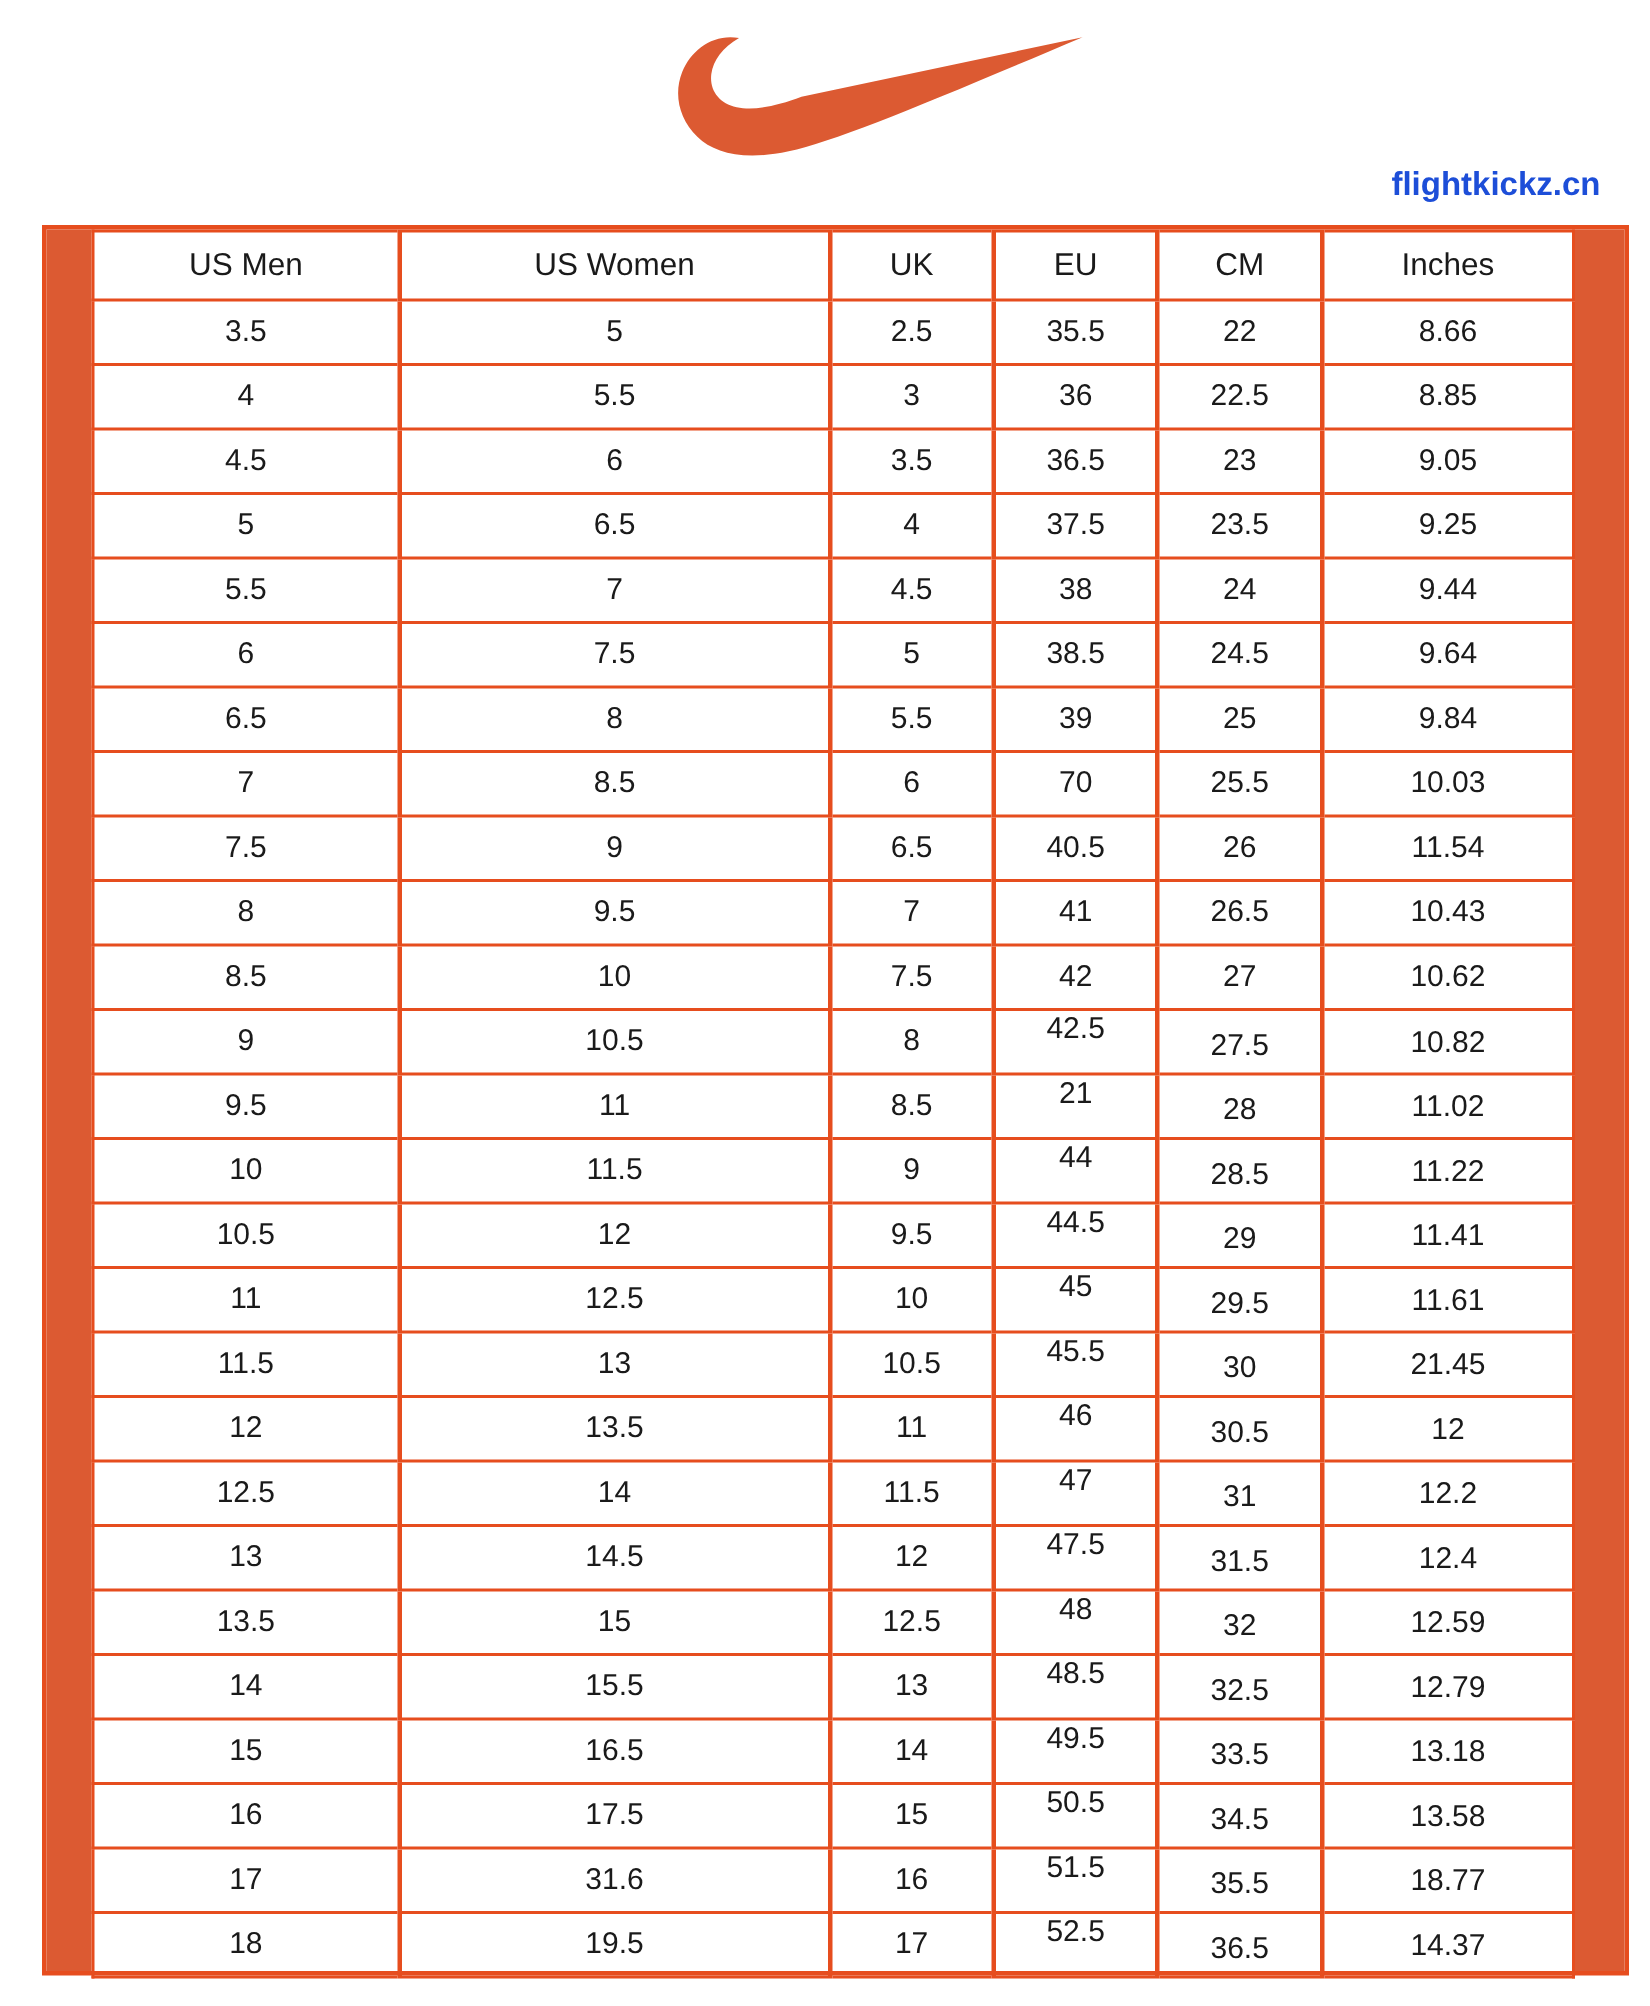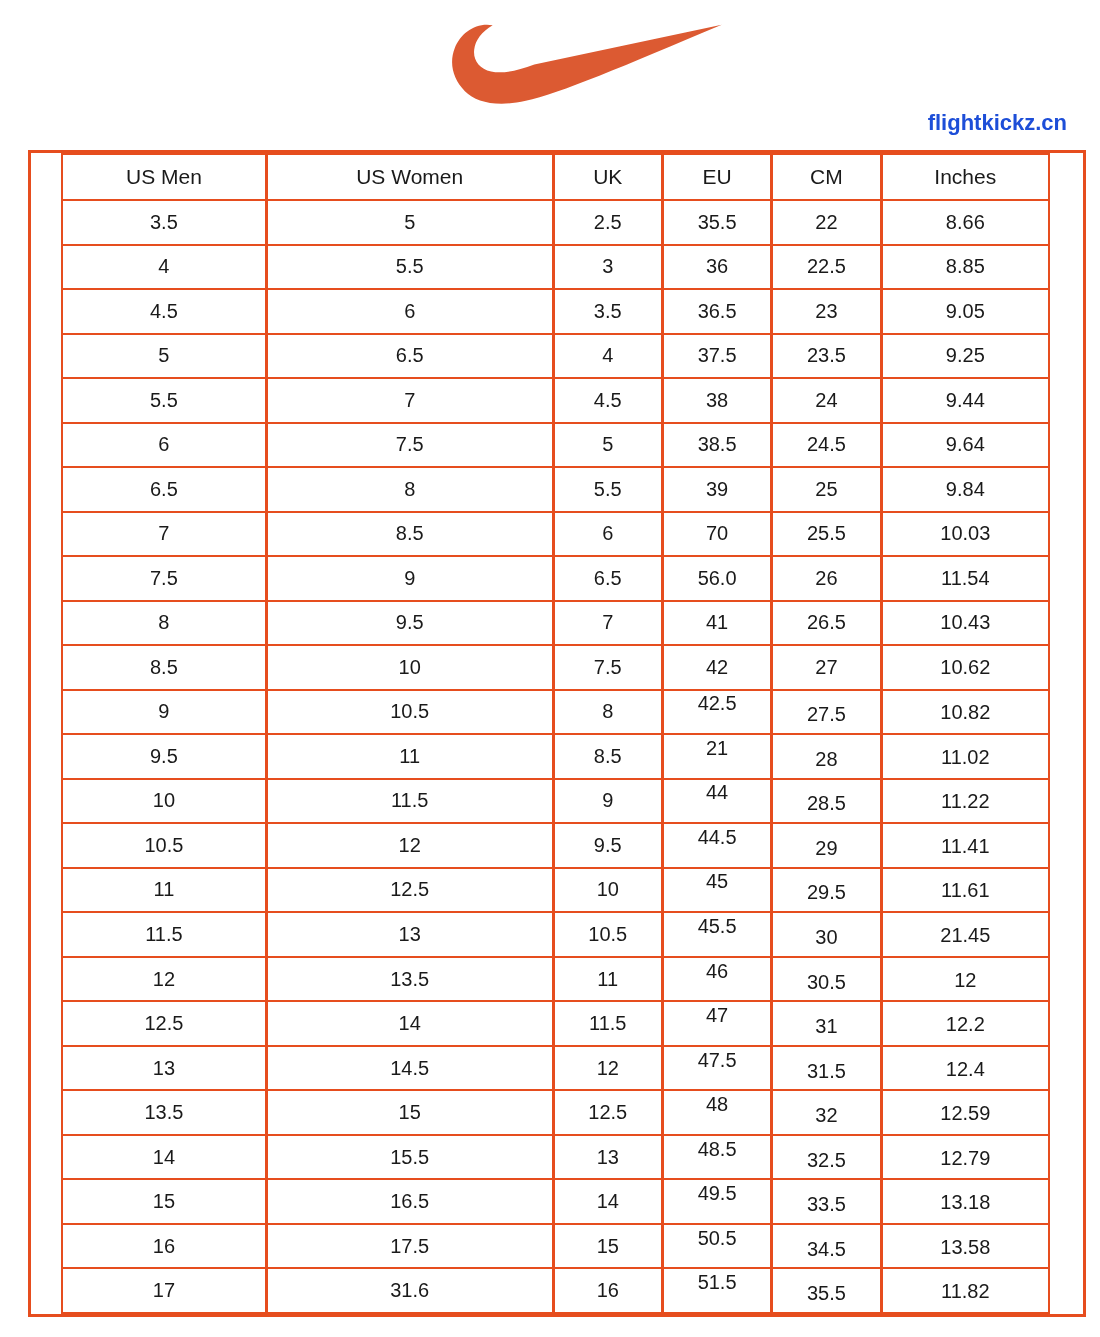--- a/index.html
+++ b/index.html
@@ -23,21 +23,20 @@
   .watermark{
     position:absolute;top:110px;right:33px;
     font-size:22px;font-weight:600;color:#1d4ed8;
     letter-spacing:0px;
   }
   .chart-frame{
     position:absolute;left:28px;top:150px;width:1058px;height:1167px;
     display:flex;box-sizing:border-box;
     border:3px solid var(--line);
     background:var(--paper);
-    align-items:center;
   }
   .side-bar{background:var(--accent);}
   .side-bar.left{width:30px;}
   .side-bar.right{width:33px;}
   table.size-chart{
     flex:1;border-collapse:collapse;table-layout:fixed;
     height:100%;
   }
   .size-chart th,.size-chart td{
     border:2px solid var(--line);
@@ -145,21 +144,21 @@
           <td><span>8.5</span></td>
           <td><span>6</span></td>
           <td><span>70</span></td>
           <td><span>25.5</span></td>
           <td><span>10.03</span></td>
         </tr>
         <tr>
           <td><span>7.5</span></td>
           <td><span>9</span></td>
           <td><span>6.5</span></td>
-          <td><span>56.0</span></td>
+          <td><span>40.5</span></td>
           <td><span>26</span></td>
           <td><span>11.54</span></td>
         </tr>
         <tr>
           <td><span>8</span></td>
           <td><span>9.5</span></td>
           <td><span>7</span></td>
           <td><span>41</span></td>
           <td><span>26.5</span></td>
           <td><span>10.43</span></td>
@@ -275,18 +274,26 @@
           <td><span>50.5</span></td>
           <td><span>34.5</span></td>
           <td><span>13.58</span></td>
         </tr>
         <tr>
           <td><span>17</span></td>
           <td><span>31.6</span></td>
           <td><span>16</span></td>
           <td><span>51.5</span></td>
           <td><span>35.5</span></td>
-          <td><span>11.82</span></td>
+          <td><span>18.77</span></td>
+        </tr>
+        <tr>
+          <td><span>18</span></td>
+          <td><span>19.5</span></td>
+          <td><span>17</span></td>
+          <td><span>52.5</span></td>
+          <td><span>36.5</span></td>
+          <td><span>14.37</span></td>
         </tr>
       </tbody>
   </table>
   <div class="side-bar right"></div>
 </div>
 
 </body></html>

